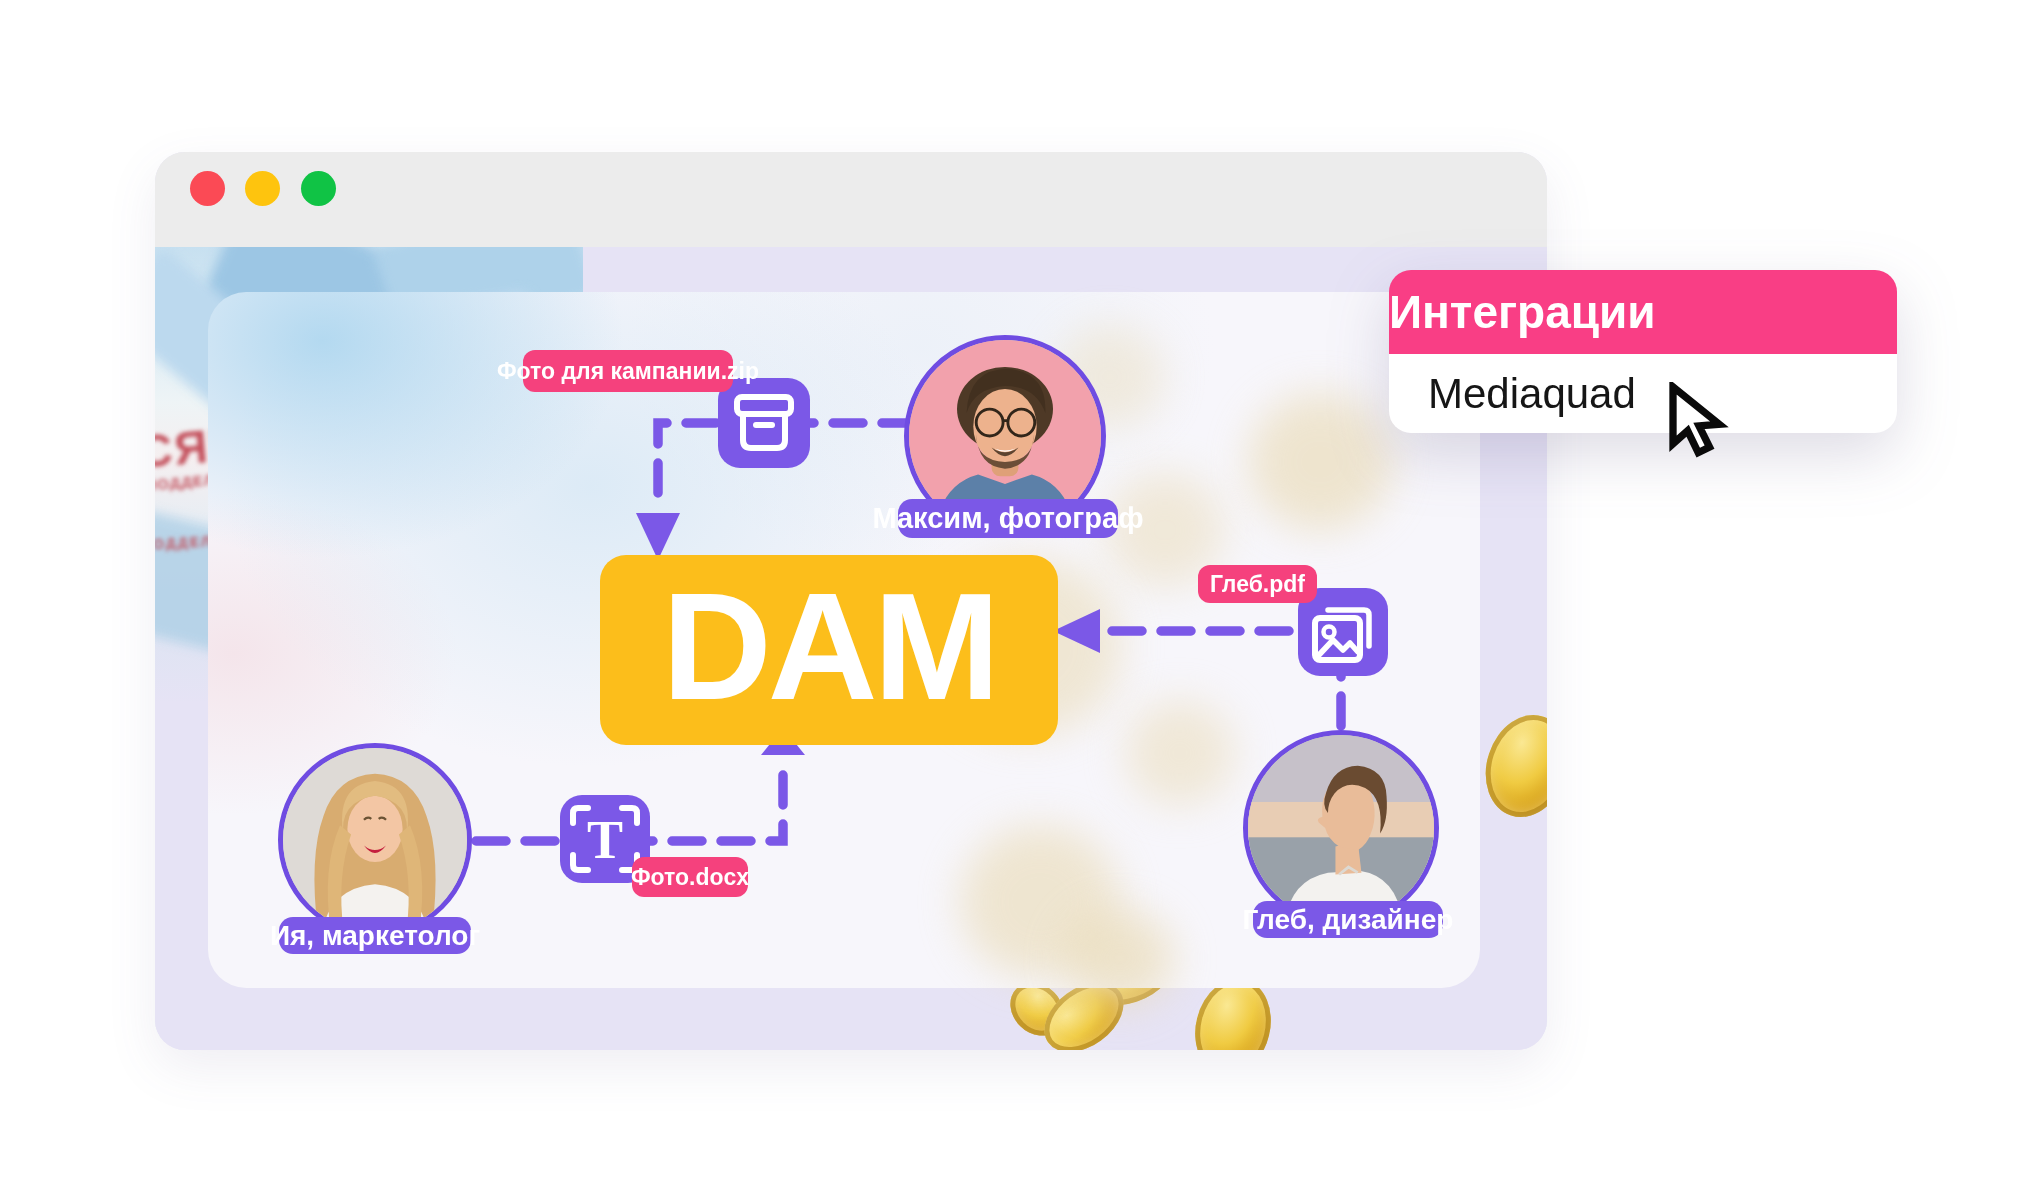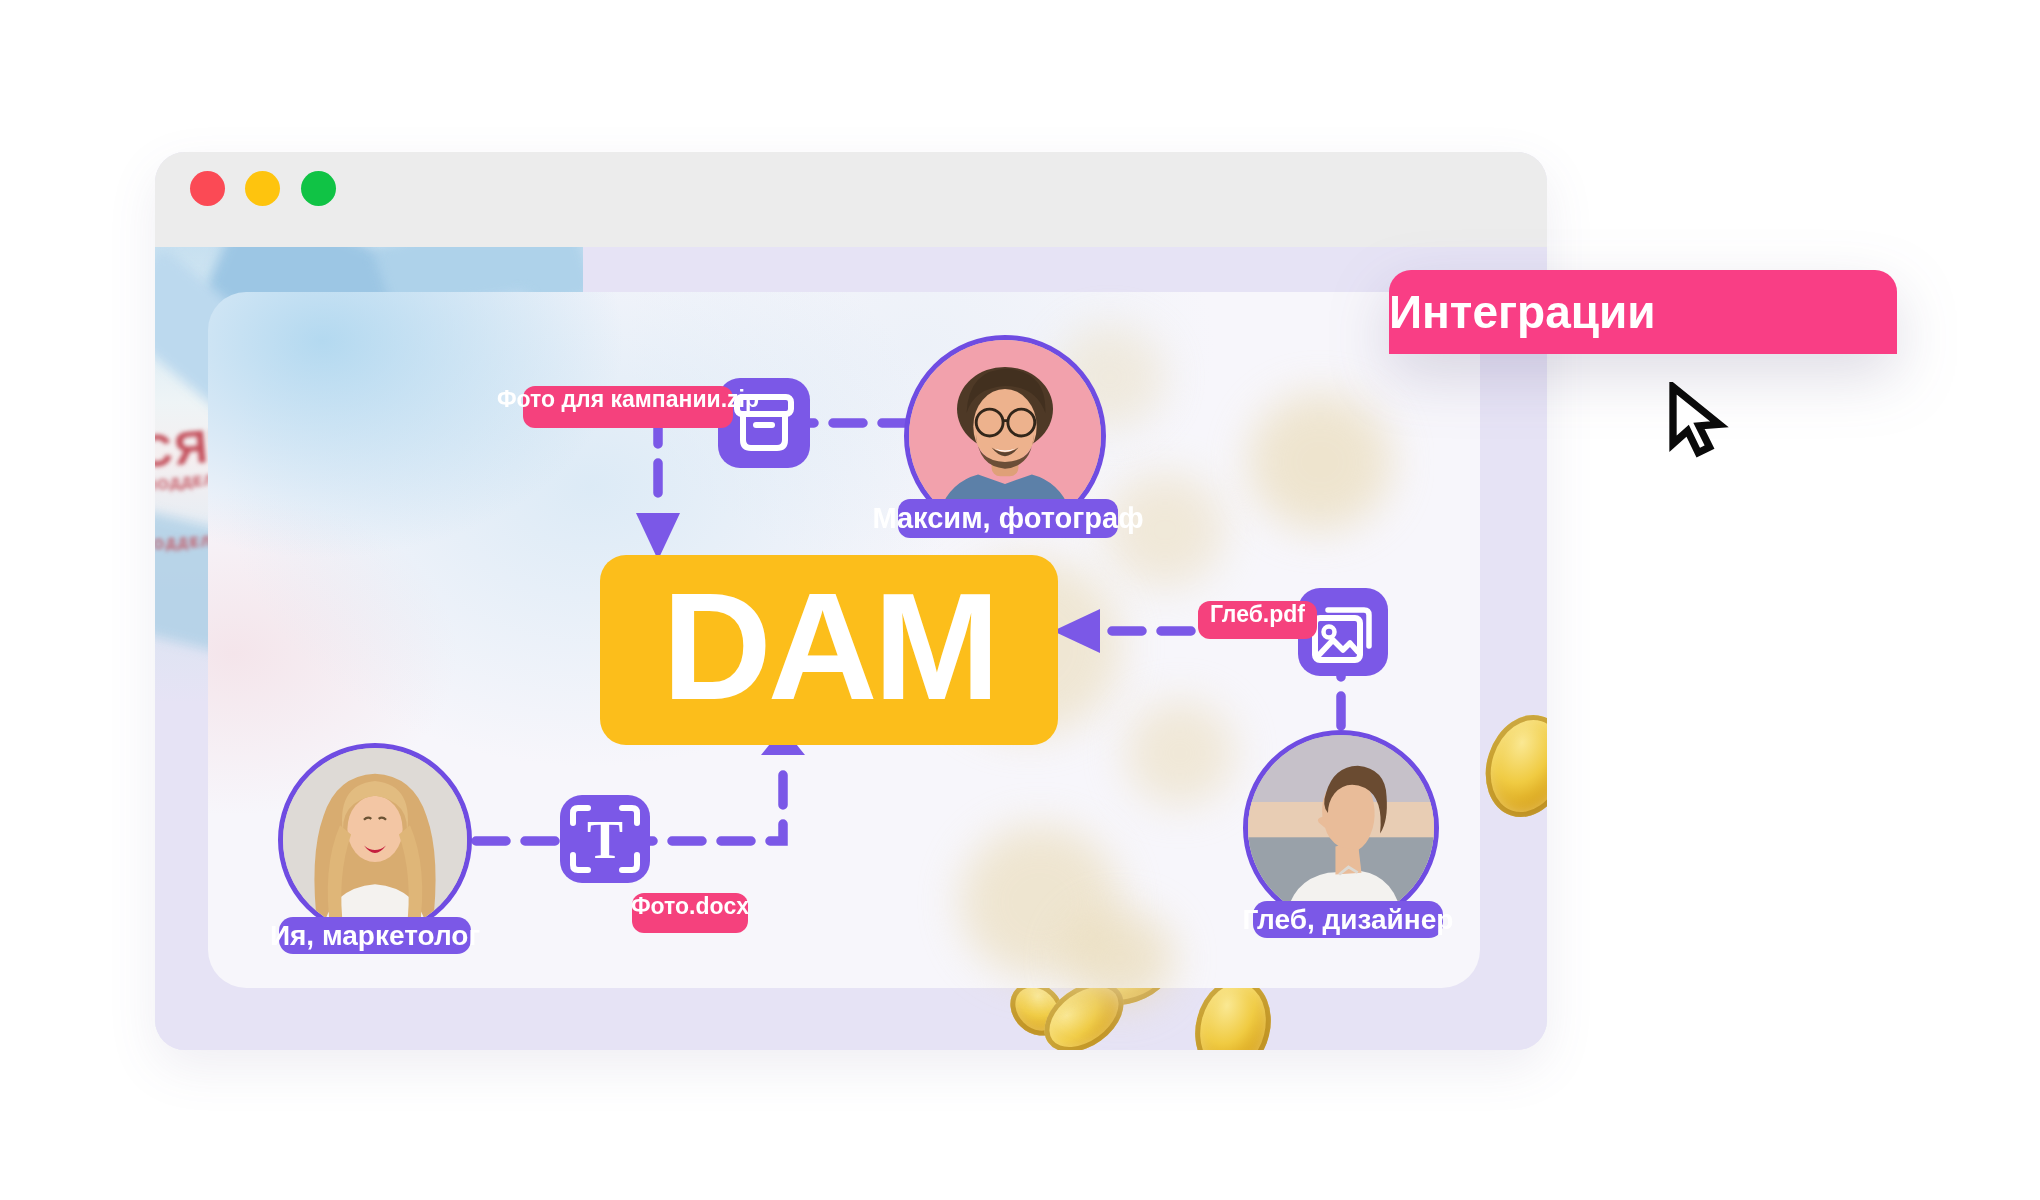--- a/index.html
+++ b/index.html
@@ -101,27 +101,27 @@
   .avatar svg { display:block; width:100%; height:100%; }
   .av-maksim { left:749px;  top:88px;  width:202px; height:202px; }
   .av-iya    { left:123px;  top:496px; width:194px; height:194px; }
   .av-gleb   { left:1088px; top:483px; width:196px; height:196px; }
 
   
   .nlabel {
     position:absolute; background:#7B58E7; border-radius:14px; color:#fff; font-weight:bold;
     display:flex; align-items:center; justify-content:center; white-space:nowrap;
   }
-  .nl-maksim { left:743px;  top:252px; width:220px; height:39px; font-size:29px;border-radius:12px; }
+  .nl-maksim { left:743px;  top:252px; width:220px; height:39px; font-size:29px; }
   .nl-iya    { left:124px;  top:670px; width:192px; height:37px; font-size:28px; }
   .nl-gleb   { left:1098px; top:654px; width:190px; height:37px; font-size:28px; }
 
   .flabel {
     position:absolute; background:#F5417D; border-radius:12px; color:#fff; font-weight:bold;
-    display:flex; justify-content:center; white-space:nowrap;margin-top:36px;
+    display:flex; align-items:center; justify-content:center; white-space:nowrap;
   }
   .fl-zip  { left:368px;  top:103px; width:210px; height:42px; font-size:23px; }
   .fl-pdf  { left:1043px; top:318px; width:119px; height:38px; font-size:23px; }
   .fl-docx { left:477px;  top:610px; width:116px; height:40px; font-size:23px; }
 
   
   .popup { position:absolute; left:1389px; top:270px; width:508px; z-index:20;
            filter:drop-shadow(0 22px 30px rgba(70,60,110,0.18)); }
   .popup-header {
     height:84px; background:#F93E85; border-radius:22px 22px 0 0;
@@ -277,17 +277,20 @@
       <span>Фото.docx</span>
     </div>
 
   </div>
 </div>
 
 <div class="popup">
   <div class="popup-header">
     <span>Интеграции</span>
   </div>
+  <div class="popup-item">
+    <span>Mediaquad</span>
+  </div>
 </div>
 
 <svg class="cursor" width="78" height="78" viewBox="0 0 48 48">
   <path d="M 8 3 L 8 38 L 17 30 L 23.5 43.5 L 30.5 40 L 24 27 L 36.5 26 Z" fill="#ffffff" stroke="#0a0a0a" stroke-width="4.5" stroke-linejoin="miter"></path>
 </svg>
 
 </body></html>

